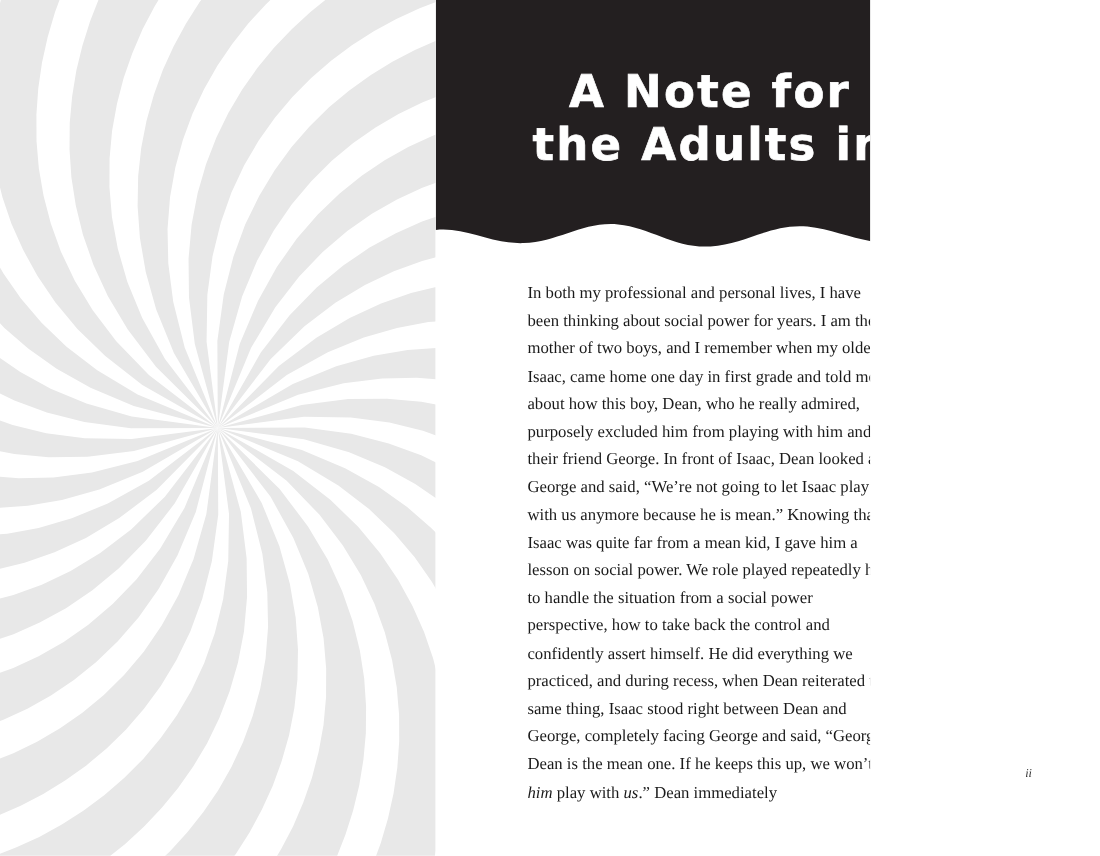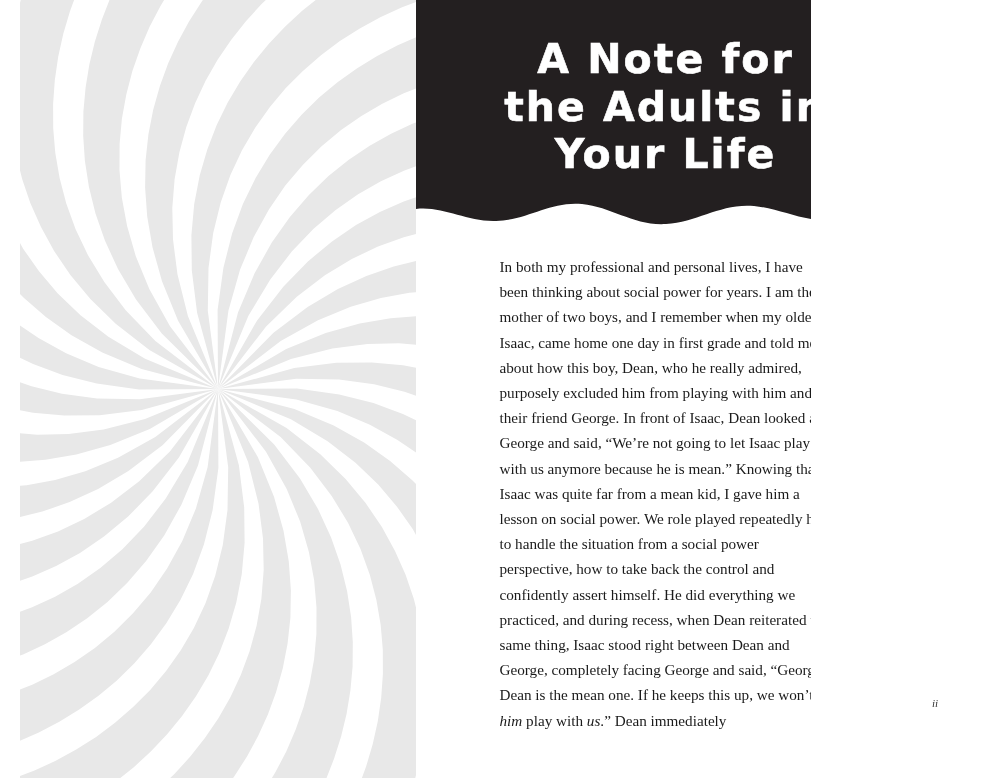--- a/index.html
+++ b/index.html
@@ -11,21 +11,20 @@
     width: 1000px;
     height: 778px;
     overflow: hidden;
     font-family: "Liberation Serif", serif;
   }
   .spread {
     position: relative;
     width: 791px;
     height: 778px;
     display: flex;
-    padding-left: 20px;
   }
 
   
   .left-page {
     position: relative;
     width: 500px;
     height: 778px;
     background: #ffffff;
     overflow: hidden;
   }
@@ -163,21 +162,20 @@
                  C305,203 282,222 250,224
                  C218,226 196,207 166,204
                  C134,201 112,220 80,221
                  C50,222 28,206 0,209 Z" fill="#231f20"></path>
       </svg>
     </div>
 
     <div class="header-title">
       <div class="line l1">A Note for</div>
       <div class="line l2">the Adults in</div>
-      <div class="line l3">Your Life</div>
     </div>
 
     <div class="body-copy">
       <p id="body-paragraph">In both my professional and personal lives, I have been thinking about social power for years. I am the mother of two boys, and I remember when my oldest, Isaac, came home one day in first grade and told me about how this boy, Dean, who he really admired, purposely excluded him from playing with him and their friend George. In front of Isaac, Dean looked at George and said, “We’re not going to let Isaac play with us anymore because he is mean.” Knowing that Isaac was quite far from a mean kid, I gave him a lesson on social power. We role played repeatedly how to handle the situation from a social power perspective, how to take back the control and confidently assert himself. He did everything we practiced, and during recess, when Dean reiterated the same thing, Isaac stood right between Dean and George, completely facing George and said, “George, Dean is the mean one. If he keeps this up, we won’t let <span class="it">him</span> play with <span class="it">us</span>.” Dean immediately</p>
     </div>
 
   </div>
 
   <div class="folio">ii</div>
 

